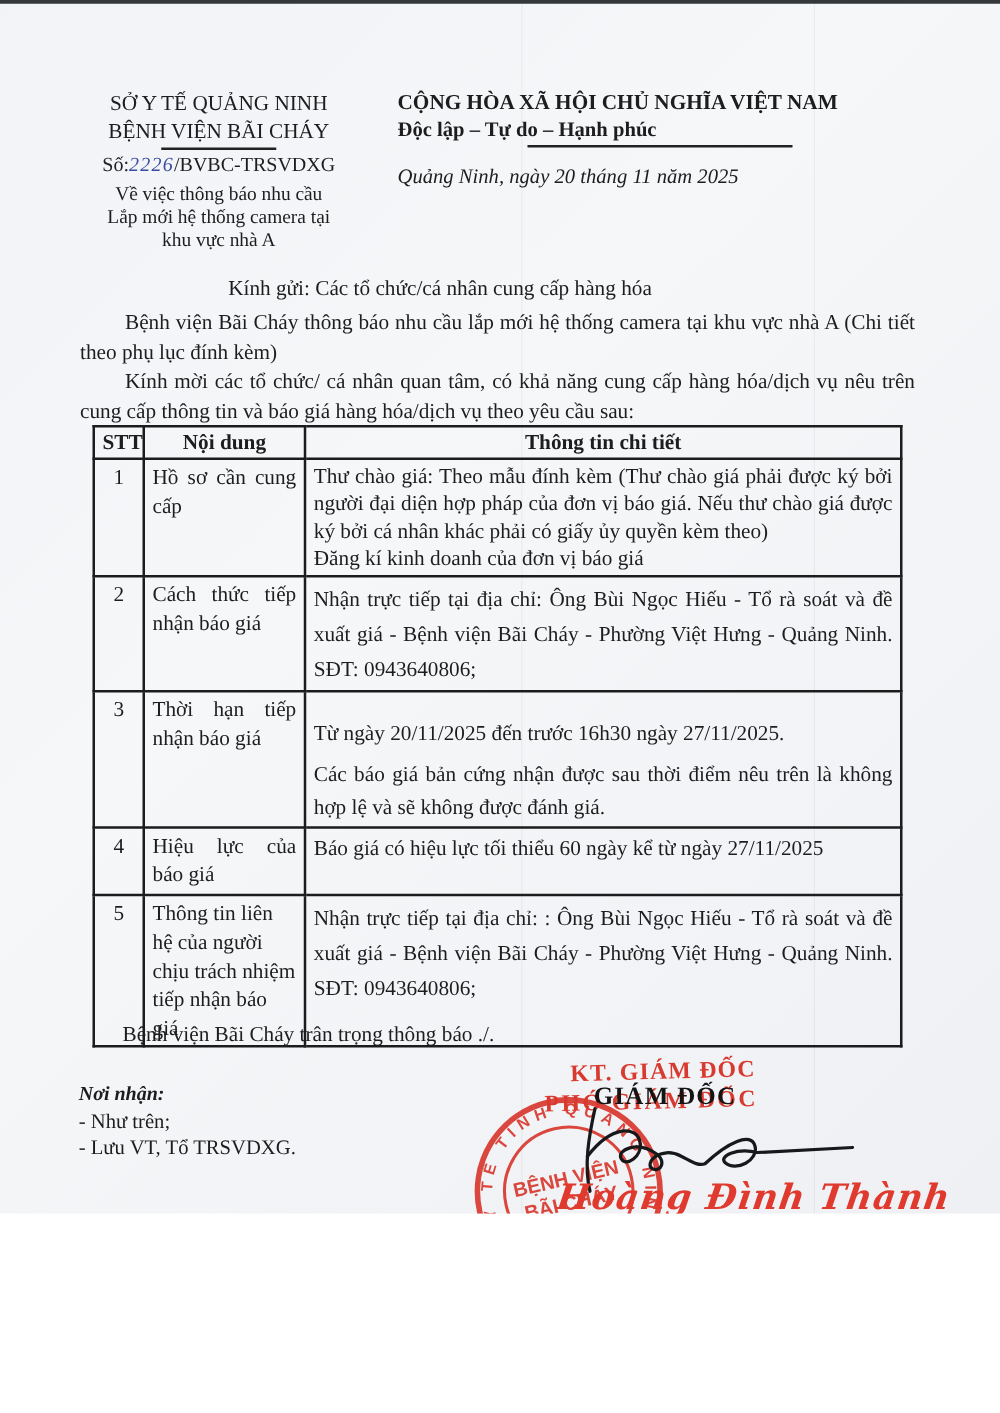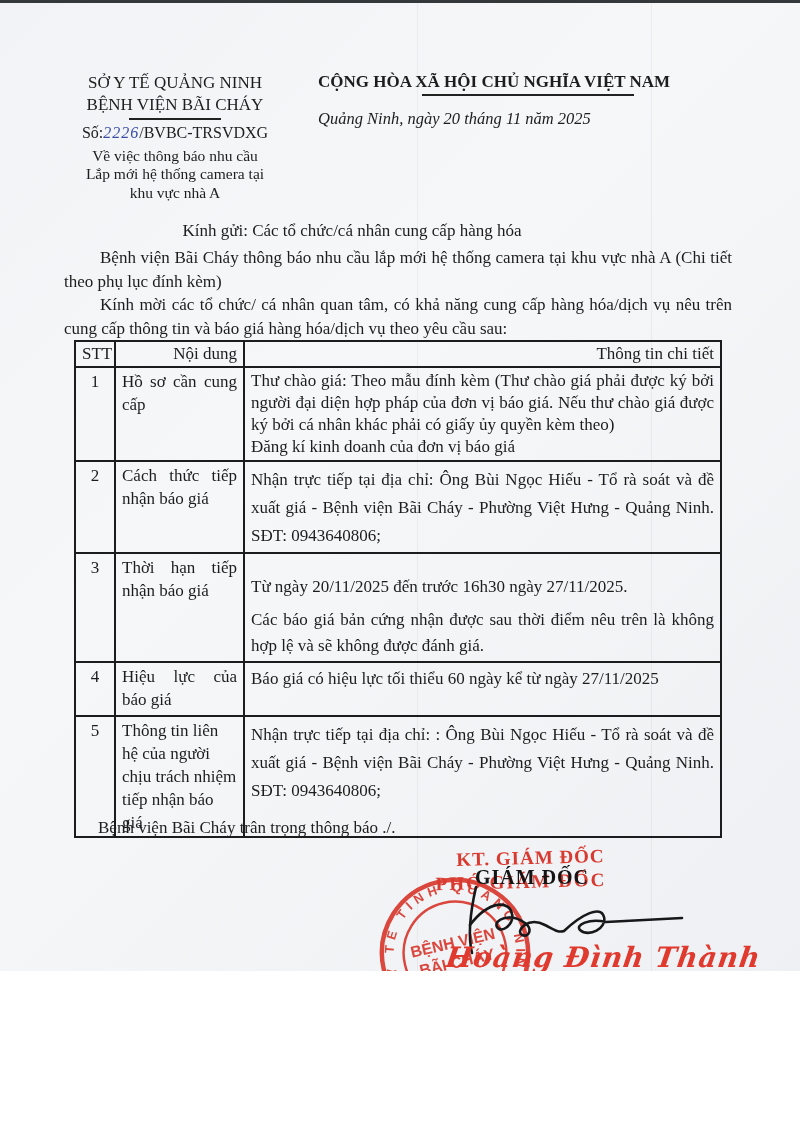--- a/index.html
+++ b/index.html
@@ -36,21 +36,21 @@
   
   table.quote{
     position:absolute;left:74px;top:340px;width:646px;
     border-collapse:collapse;table-layout:fixed;
     font-size:17px;
   }
   table.quote td,table.quote th{border:2px solid #1c1c1e;vertical-align:top;padding:2px 6px;}
   col.c-stt{width:40px;}
   col.c-nd{width:129px;}
   col.c-tt{width:477px;}
-  th.h{font-size:17px;font-weight:normal;text-align:right;padding:4px 2px;}
+  th.h{font-size:17px;font-weight:bold;text-align:center;padding:4px 2px;}
   td.stt{text-align:center;line-height:23px;padding-top:5px;}
   td.nd{text-align:justify;line-height:23px;padding:4px 7px;}
   td.tt{text-align:justify;padding:2px 9px;}
   td.tt p{margin:0;}
   tr.r1 td.tt{line-height:22px;}
   tr.r2 td.tt{line-height:28px;padding-top:4px;}
   tr.r3 td.tt{line-height:26px;padding-top:20px;}
   tr.r3 td.tt p + p{margin-top:7px;}
   tr.r4 td.tt{line-height:24px;padding-top:4px;}
   tr.r5 td.tt{line-height:28px;padding-top:4px;}
@@ -91,20 +91,21 @@
     <div class="doc-no"><span>Số:</span><span class="hand">2226</span><span>/BVBC-TRSVDXG</span></div>
     <div class="subject">
       <div>Về việc thông báo nhu cầu</div>
       <div>Lắp mới hệ thống camera tại</div>
       <div>khu vực nhà A</div>
     </div>
   </div>
 
   <div class="hdr-right">
     <div class="motto1">CỘNG HÒA XÃ HỘI CHỦ NGHĨA VIỆT NAM</div>
+    <div class="motto2">Độc lập – Tự do – Hạnh phúc</div>
     <div class="rule"></div>
     <div class="dateline">Quảng Ninh, ngày 20 tháng 11 năm 2025</div>
   </div>
 
   <div class="salutation">Kính gửi: Các tổ chức/cá nhân cung cấp hàng hóa</div>
   <div class="paras">
     <p>Bệnh viện Bãi Cháy thông báo nhu cầu lắp mới hệ thống camera tại  khu vực nhà A (Chi tiết theo phụ lục đính kèm)</p>
     <p>Kính mời các tổ chức/ cá nhân quan tâm, có khả năng cung cấp hàng hóa/dịch vụ nêu trên cung cấp thông tin và báo giá hàng hóa/dịch vụ theo yêu cầu sau:</p>
   </div>
 
@@ -155,20 +156,25 @@
       <td class="nd">Thông tin liên hệ của người chịu trách nhiệm tiếp nhận báo giá</td>
       <td class="tt">
         <p>Nhận trực tiếp tại địa chỉ: : Ông Bùi Ngọc Hiếu - Tổ rà soát và đề xuất giá - Bệnh viện Bãi Cháy - Phường Việt Hưng - Quảng Ninh. SĐT: 0943640806;</p>
       </td>
     </tr>
   </tbody>
     </table>
 
   <div class="closing">Bệnh viện Bãi Cháy trân trọng thông báo ./.</div>
 
+  <div class="recipients">
+    <div class="lbl">Nơi nhận:</div>
+    <div class="item">- Như trên;</div>
+    <div class="item">- Lưu VT, Tổ TRSVDXG.</div>
+  </div>
 
   <div class="sig-authority">KT. GIÁM ĐỐC</div>
   <div class="sig-pos-red">PHÓ GIÁM ĐỐC</div>
   <div class="sig-pos-black">GIÁM ĐỐC</div>
 
   <svg class="signature-svg" width="250" height="75" viewBox="0 0 250 75">
     <g fill="none" stroke="#17181a" stroke-width="2.6" stroke-linecap="round" stroke-linejoin="round">
       <path d="M 24 4 C 19 26 15 50 20 70"></path>
       <path d="M 18 42 C 38 16 58 18 60 31 C 62 42 49 51 45 44 C 41 37 58 29 73 40 C 81 46 77 55 70 52 C 63 48 76 33 93 42 C 101 46 106 50 112 48 C 130 31 149 22 152 34 C 155 45 137 55 128 47 C 123 42 137 35 154 39 L 230 35"></path>
     </g>

